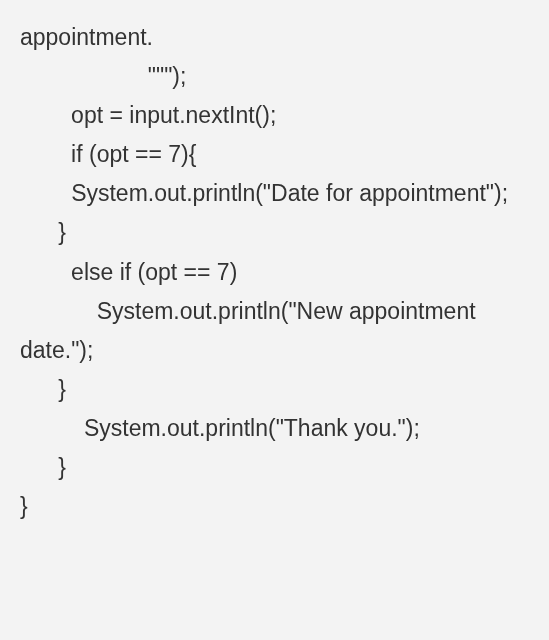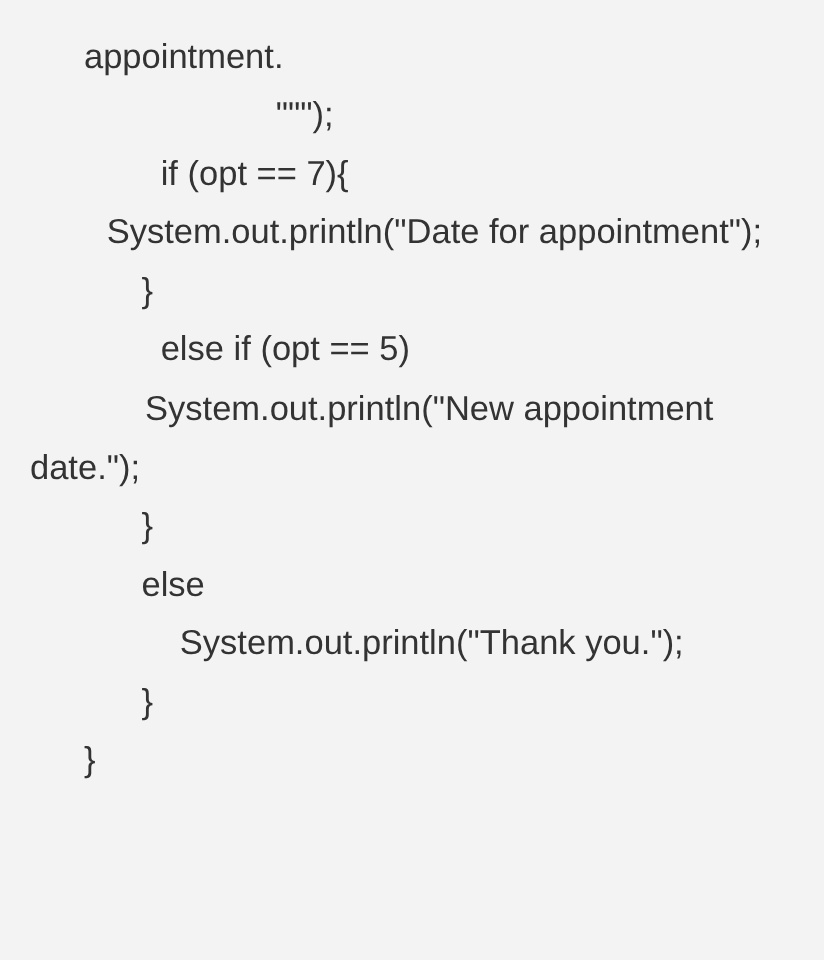--- a/index.html
+++ b/index.html
@@ -14,41 +14,40 @@
       font-family: Arial, Helvetica, sans-serif;
       font-size: 23px;
       color: #333333;
       padding: 18px 20px;
       line-height: 1.7;
       overflow: hidden;
     }
     .code-line {
       white-space: pre;
       font-family: Arial, Helvetica, sans-serif;
-      margin-left: 36px;
     }
     .wrap-line {
       white-space: normal;
       word-wrap: break-word;
     }
   </style>
 </head>
 <body>
 
 <div>
   <div class="code-line">appointment.</div>
   <div class="code-line">                    """);</div>
+  <div class="code-line">        opt = input.nextInt();</div>
   <div class="code-line"></div>
   <div class="code-line">        if (opt == 7){</div>
   <div class="wrap-line" style="padding-left: 0;">
     <span style="white-space: pre;">        </span><span style="white-space: normal;">System.out.println("Date for appointment");</span>
   </div>
   <div class="code-line">      }</div>
-  <div class="code-line">        else if (opt == 5)</div>
+  <div class="code-line">        else if (opt == 7)</div>
   <div class="wrap-line">
     <span style="white-space: pre;">            </span><span style="white-space: normal;">System.out.println("New appointment date.");</span>
   </div>
   <div class="code-line">      }</div>
-  <div class="code-line">      else</div>
   <div class="code-line">          System.out.println("Thank you.");</div>
   <div class="code-line">      }</div>
   <div class="code-line">}</div>
 </div>
 
 </body></html>

